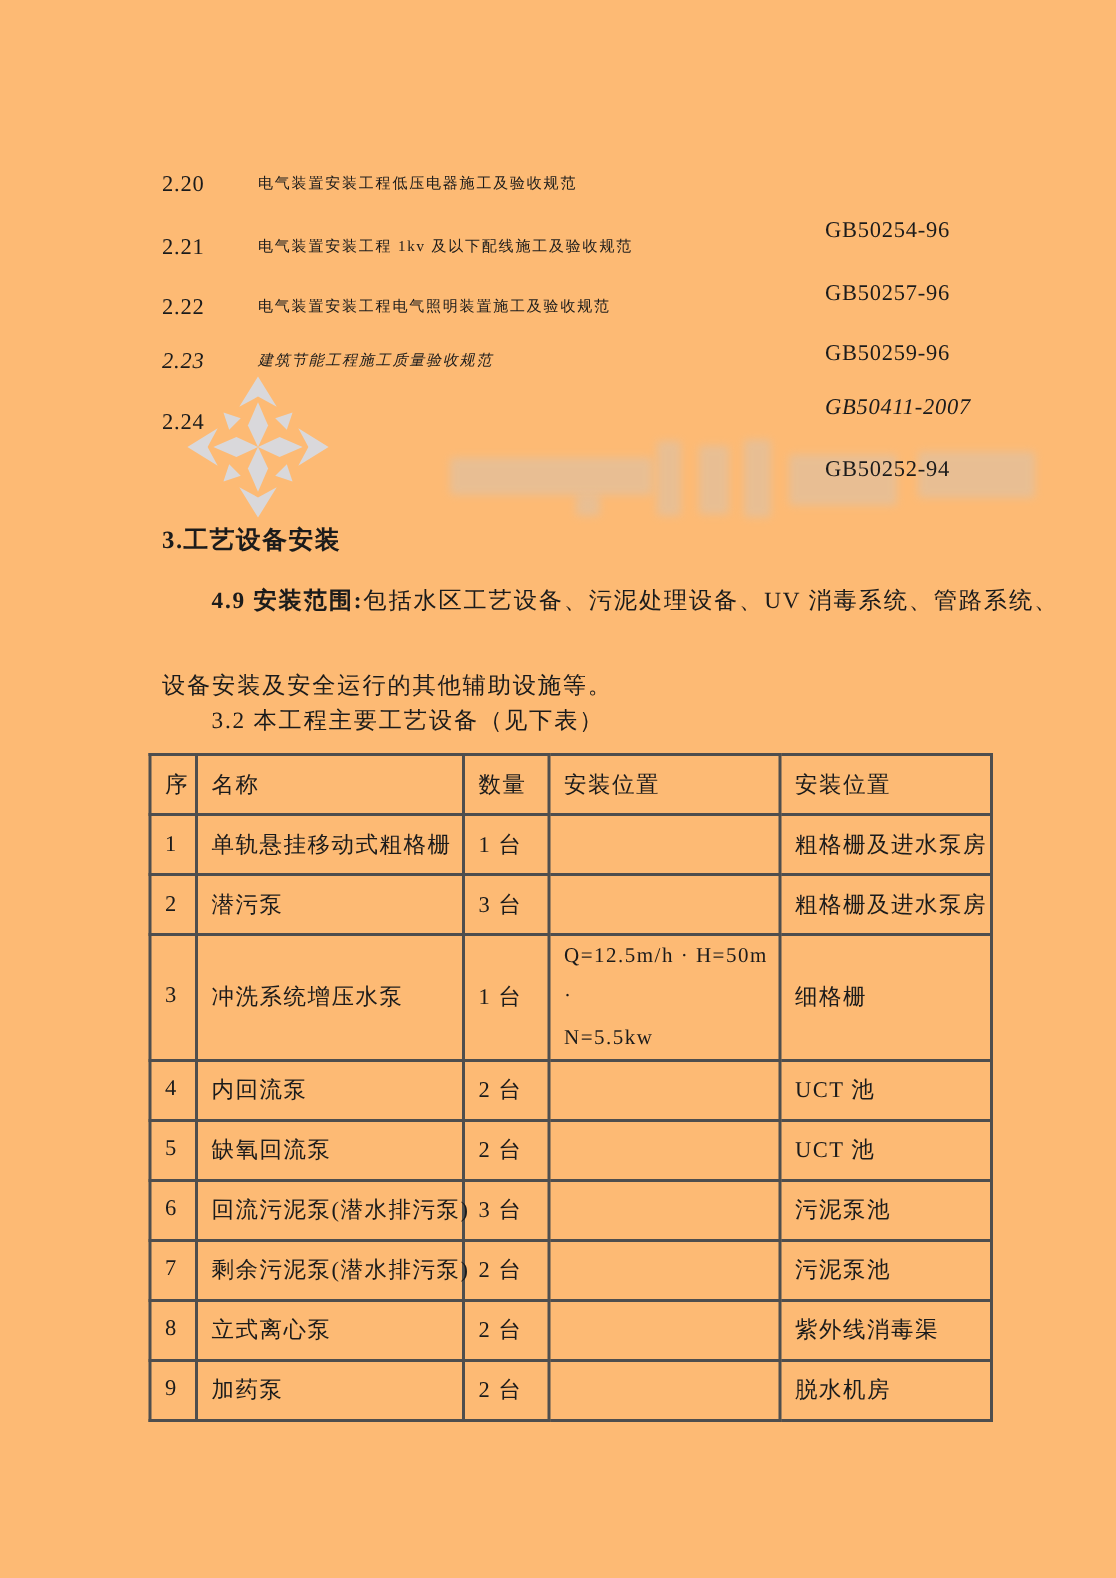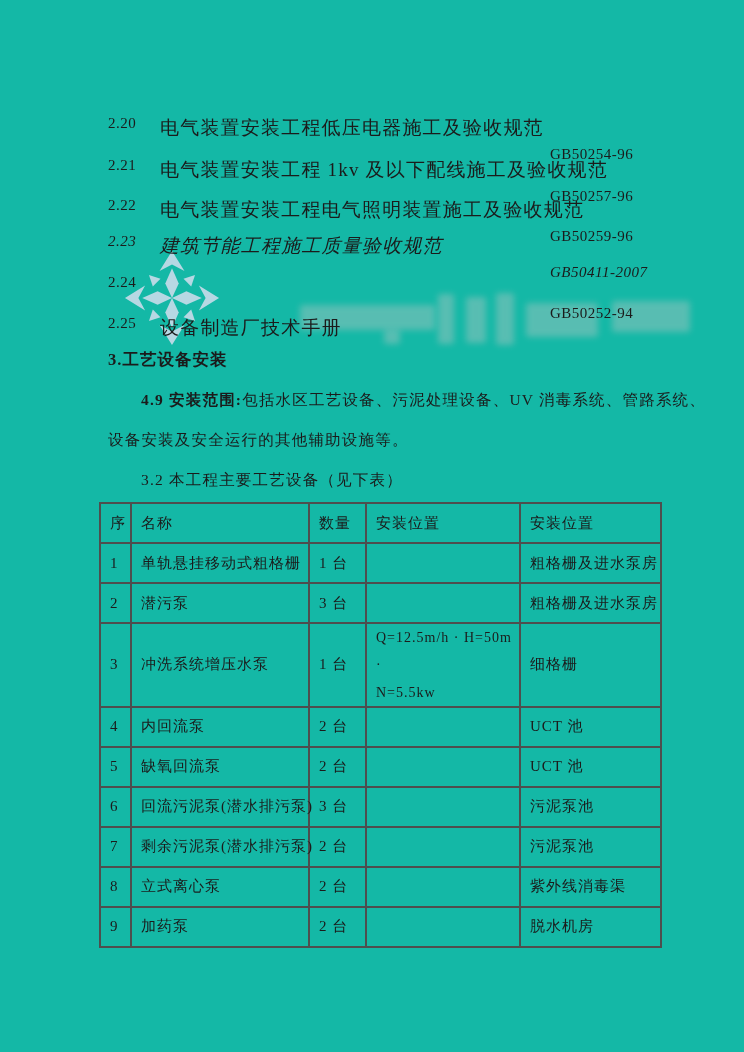--- a/index.html
+++ b/index.html
@@ -1,17 +1,17 @@
 <!DOCTYPE html>
 <html><head>
 <meta charset="utf-8">
 <style>
   html,body { margin:0; padding:0; background:#ffffff; }
   .page {
-    position:relative; width:744px; height:1052px; background:#14b8a6;
+    position:relative; width:744px; height:1052px; background:#fdba74;
     overflow:hidden;
     font-family:"Liberation Serif","DejaVu Serif",serif;
     color:#1b1b1b;
   }
 
   
   .wm-logo { position:absolute; left:124px; top:248px; width:96px; height:100px; opacity:0.85; }
   .smudge { position:absolute; background:#c7c7c7; opacity:0.38; filter:blur(3px); border-radius:2px; }
   .s1 { left:300px; top:305px; width:135px; height:25px; }
   .s2 { left:438px; top:294px; width:16px; height:50px; }
@@ -19,29 +19,29 @@
   .s4 { left:496px; top:293px; width:18px; height:52px; }
   .s5 { left:526px; top:303px; width:72px; height:34px; }
   .s6 { left:612px; top:301px; width:78px; height:31px; }
   .s7 { left:384px; top:330px; width:16px; height:14px; }
 
   
   .std-row { position:absolute; left:108px; width:552px; height:22px; }
   .r0 { top:115px; } .r1 { top:157px; } .r2 { top:197px; }
   .r3 { top:233px;font-style:italic; } .r4 { top:274px; } .r5 { top:315px; }
   .std-num  { position:absolute; left:0; font-size:15px; letter-spacing:0.5px; }
-  .std-title{ position:absolute; left:52px; font-size:19px; letter-spacing:1.2px; white-space:nowrap; }
+  .std-title{ position:absolute; left:64px; font-size:10px; letter-spacing:1.2px; white-space:nowrap; }
   .std-code { position:absolute; left:442px; font-size:15px; letter-spacing:0.5px;margin-top:31px; }
 
   
   .heading { position:absolute; left:108px; top:349px; font-size:16.5px; font-weight:bold; letter-spacing:1px; }
   .para { position:absolute; font-size:15.5px; letter-spacing:1.2px; white-space:nowrap; }
   .p31a { left:141px; top:390px; }
   .p31a .lbl { font-weight:bold; }
-  .p31b { left:108px; top:430px; }
+  .p31b { left:108px; top:447px; }
   .p32  { left:141px; top:470px;text-align:right; }
 
   
   table.equip {
     position:absolute; left:99px; top:502px; width:561px;
     border-collapse:collapse; table-layout:fixed; font-size:15px;
   }
   table.equip th, table.equip td {
     border:2px solid #4e4e4e; vertical-align:middle;
     font-weight:normal; letter-spacing:1px; overflow:visible;
@@ -103,25 +103,20 @@
   </div>
   <div class="std-row r3">
     <span class="std-num">2.23</span>
     <span class="std-title">建筑节能工程施工质量验收规范</span>
     <span class="std-code">GB50411-2007</span>
   </div>
   <div class="std-row r4">
     <span class="std-num">2.24</span>
     <span class="std-code">GB50252-94</span>
   </div>
-  <div class="std-row r5">
-    <span class="std-num">2.25</span>
-    <span class="std-title">设备制造厂技术手册</span>
-    <span class="std-code"></span>
-  </div>
 
   <div class="heading">3.工艺设备安装</div>
   <div class="para p31a">
     <span class="lbl">4.9 安装范围:</span><span>包括水区工艺设备、污泥处理设备、UV 消毒系统、管路系统、</span>
   </div>
   <div class="para p31b">设备安装及安全运行的其他辅助设施等。</div>
   <div class="para p32">3.2 本工程主要工艺设备（见下表）</div>
 
   <table class="equip">
     <colgroup>

